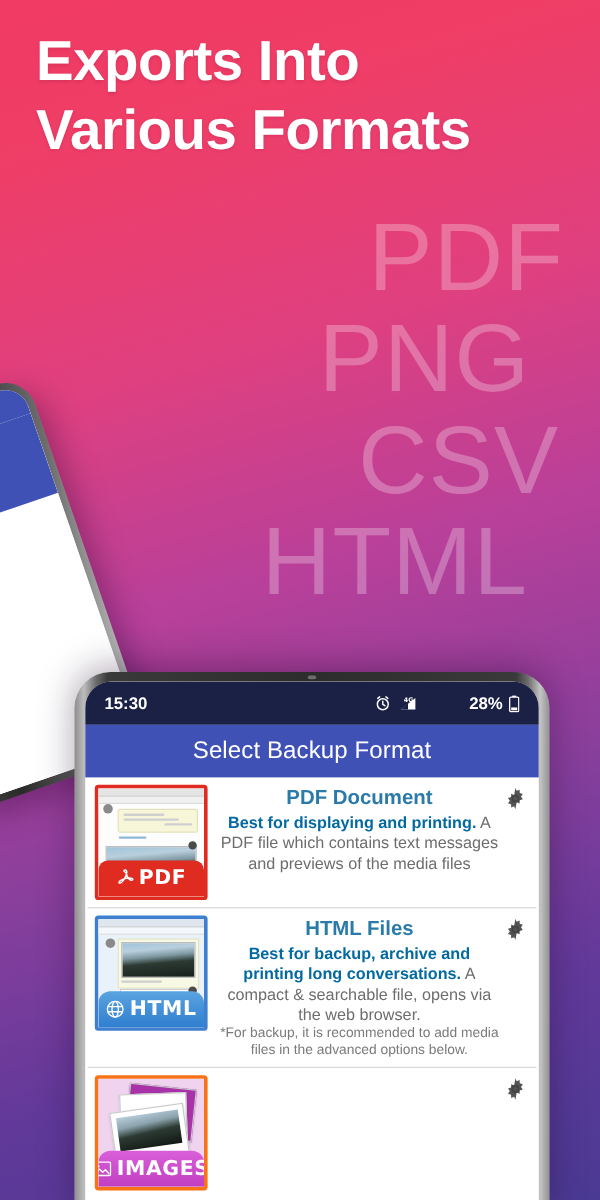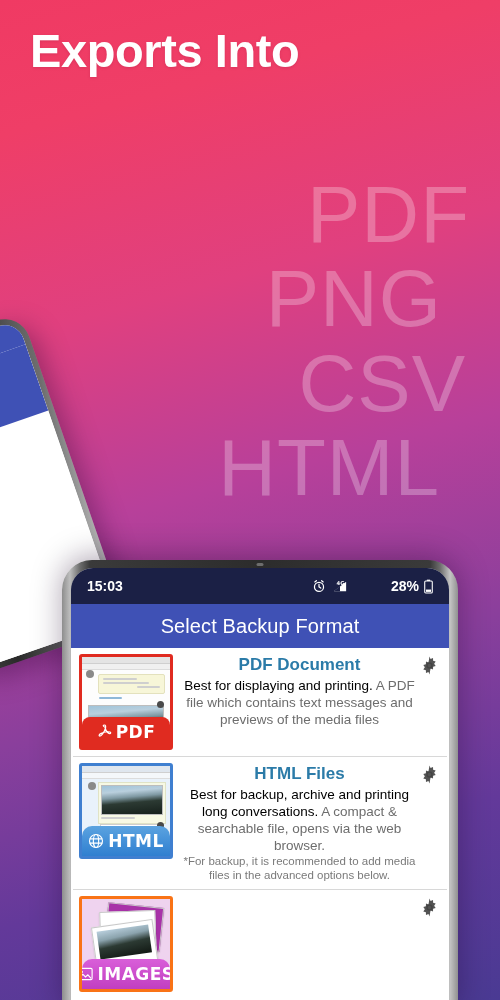--- a/index.html
+++ b/index.html
@@ -177,34 +177,35 @@
   }
 
   .fmt-text { flex:1 1 auto; min-width:0; padding-top:1px; padding-right:22px;text-align:center; }
   .fmt-title {
     color:#2b7ba8; font-size:17px; font-weight:700;
     line-height:1.15; margin-bottom:2px;
   }
   .fmt-desc {
     color:#6d6d6d; font-size:13.5px; line-height:1.27;
   }
-  .fmt-desc b { color:#000000; font-weight:400; }
+  .fmt-desc b { color:#0369a1; font-weight:700; }
   .fmt-note {
     color:#7a7a7a; font-size:11.5px; line-height:1.2; margin-top:1px;
   }
   .gear {
     position:absolute; right:8px; top:8px;
     width:19px; height:19px;
   }
 </style>
 </head>
 <body>
 
 <div class="headline">
   <span class="l1">Exports Into</span>
+  <span class="l2">Various Formats</span>
 </div>
 
 <div class="watermarks">
   <span class="wm w-pdf">PDF</span>
   <span class="wm w-png">PNG</span>
   <span class="wm w-csv">CSV</span>
   <span class="wm w-html">HTML</span>
 </div>
 
 <div class="phone-back">
@@ -215,21 +216,21 @@
     </div>
     <div class="pb-body"></div>
   </div>
 </div>
 
 <div class="phone-front">
   <div class="pf-notch"></div>
   <div class="pf-screen">
 
     <div class="pf-status">
-      <span>15:03</span>
+      <span>15:30</span>
       <span class="pf-status-right">
         <span>
           <svg width="14" height="14" viewBox="0 0 16 16" fill="none" stroke="#fff" stroke-width="1.4">
             <circle cx="8" cy="9" r="5.2"></circle>
             <path d="M8 6.2V9l2 1.4" stroke-linecap="round"></path>
             <path d="M3.2 3.4L5 2M12.8 3.4L11 2" stroke-linecap="round"></path>
           </svg>
         </span>
         <span>
           <svg width="18" height="14" viewBox="0 0 20 16">

